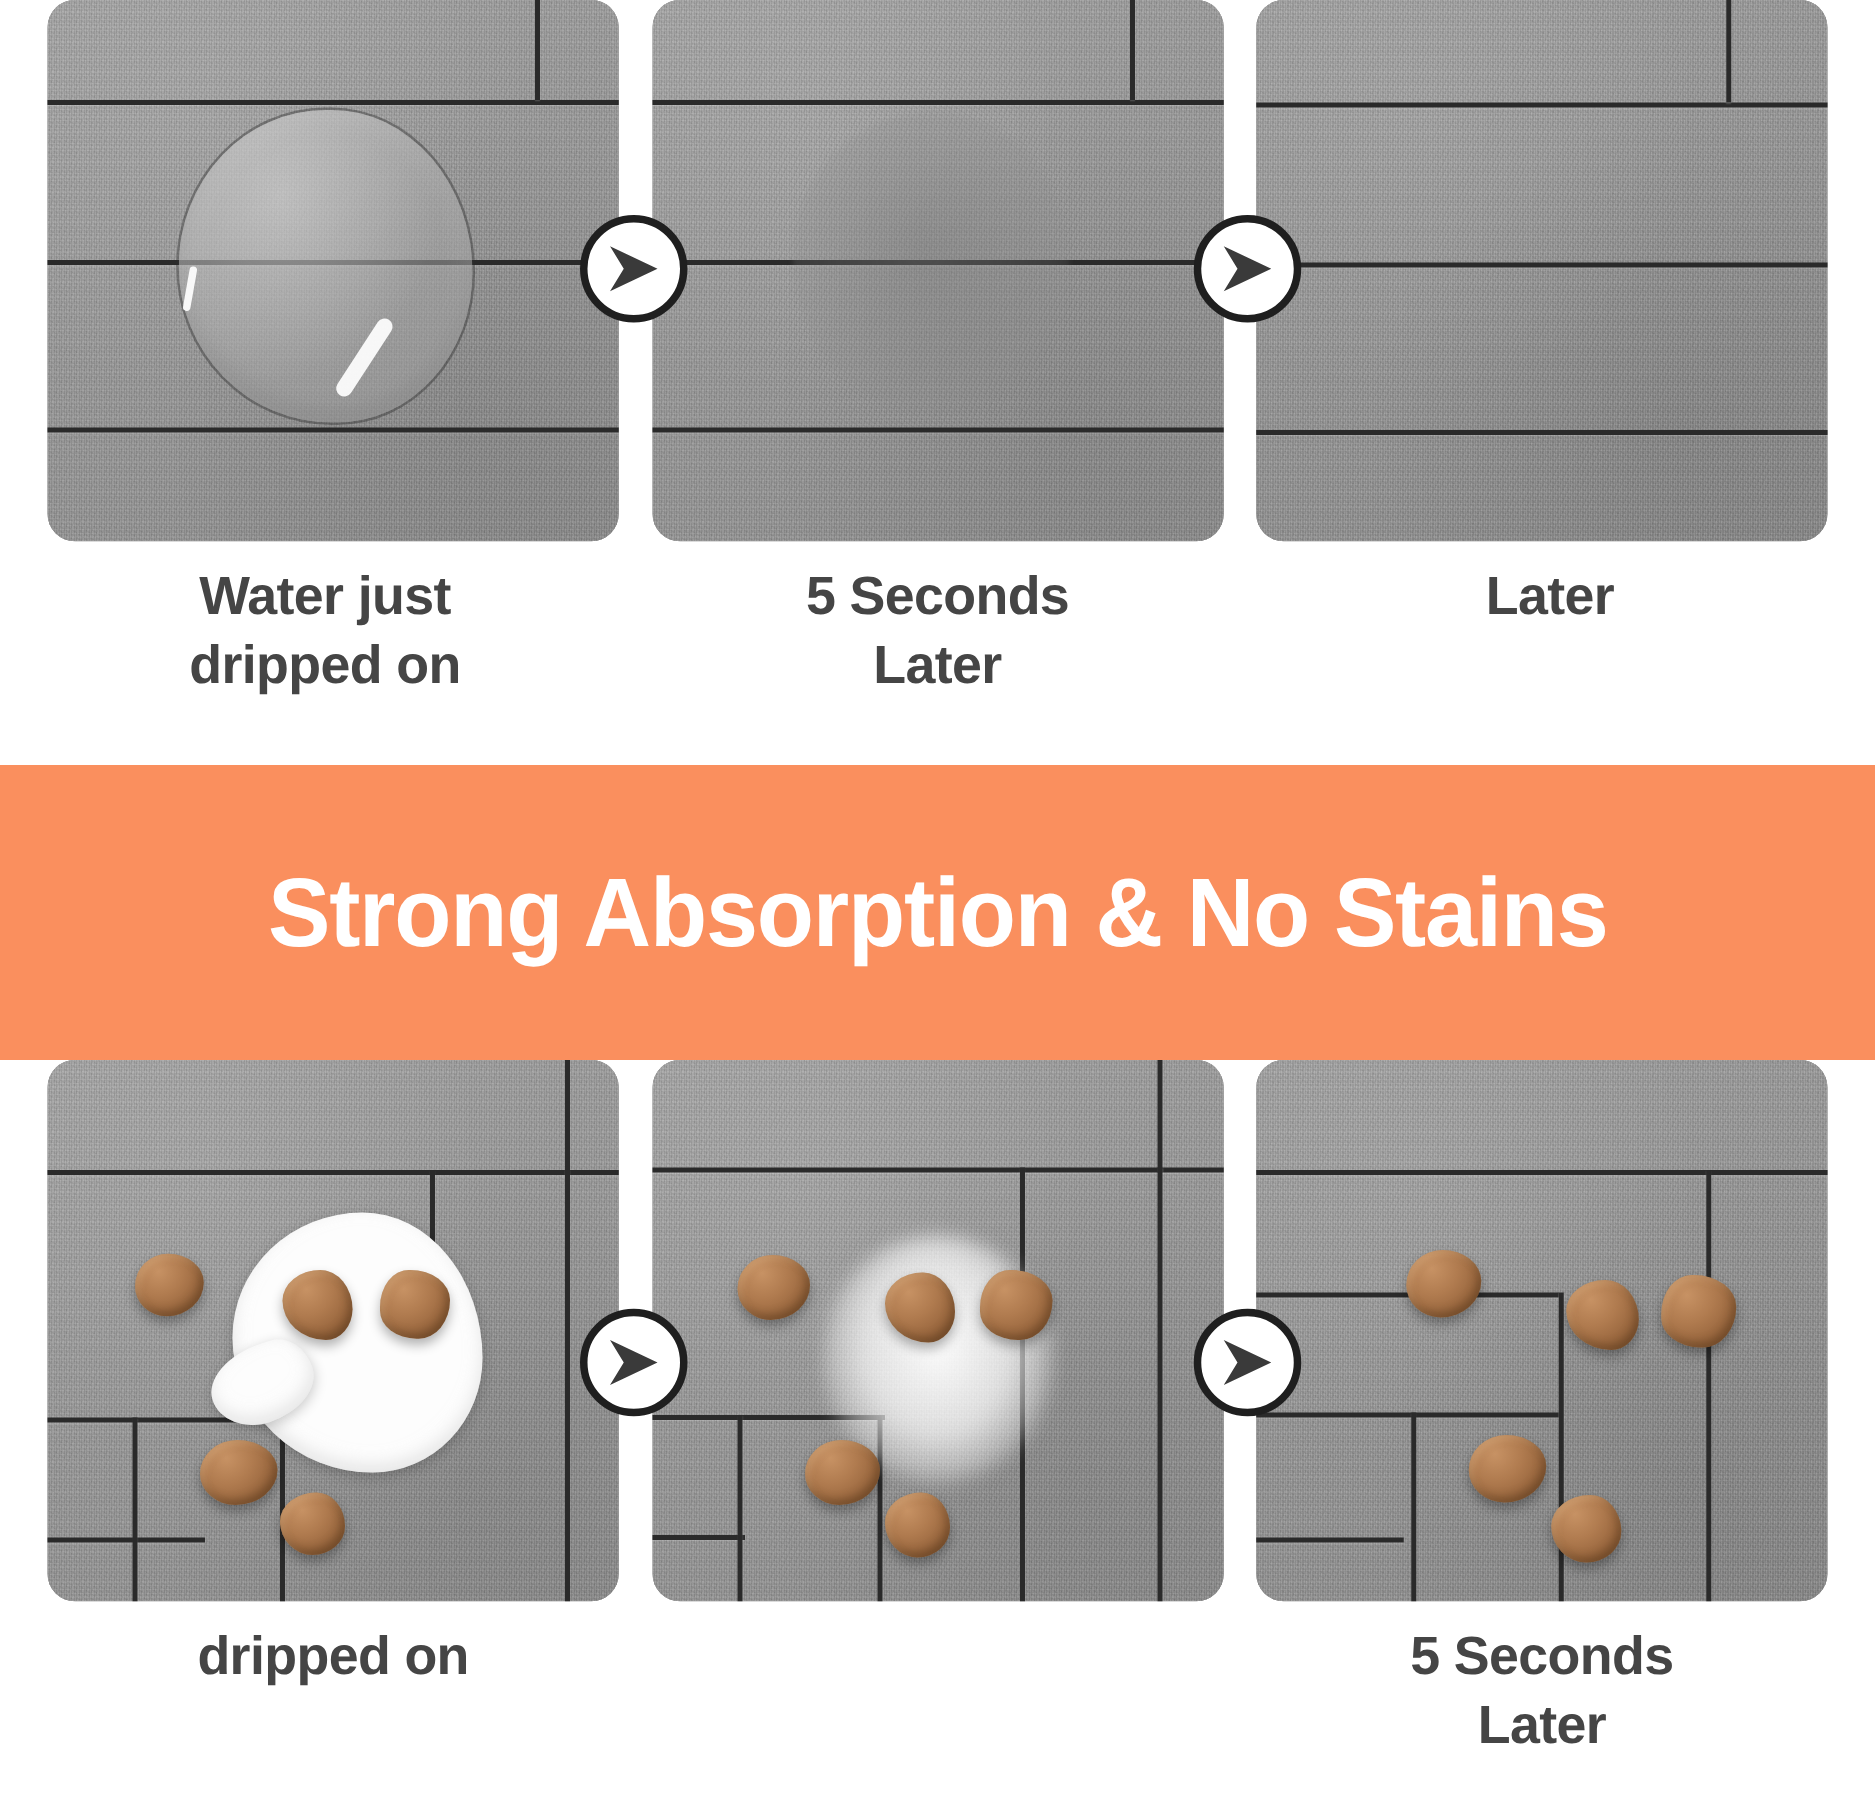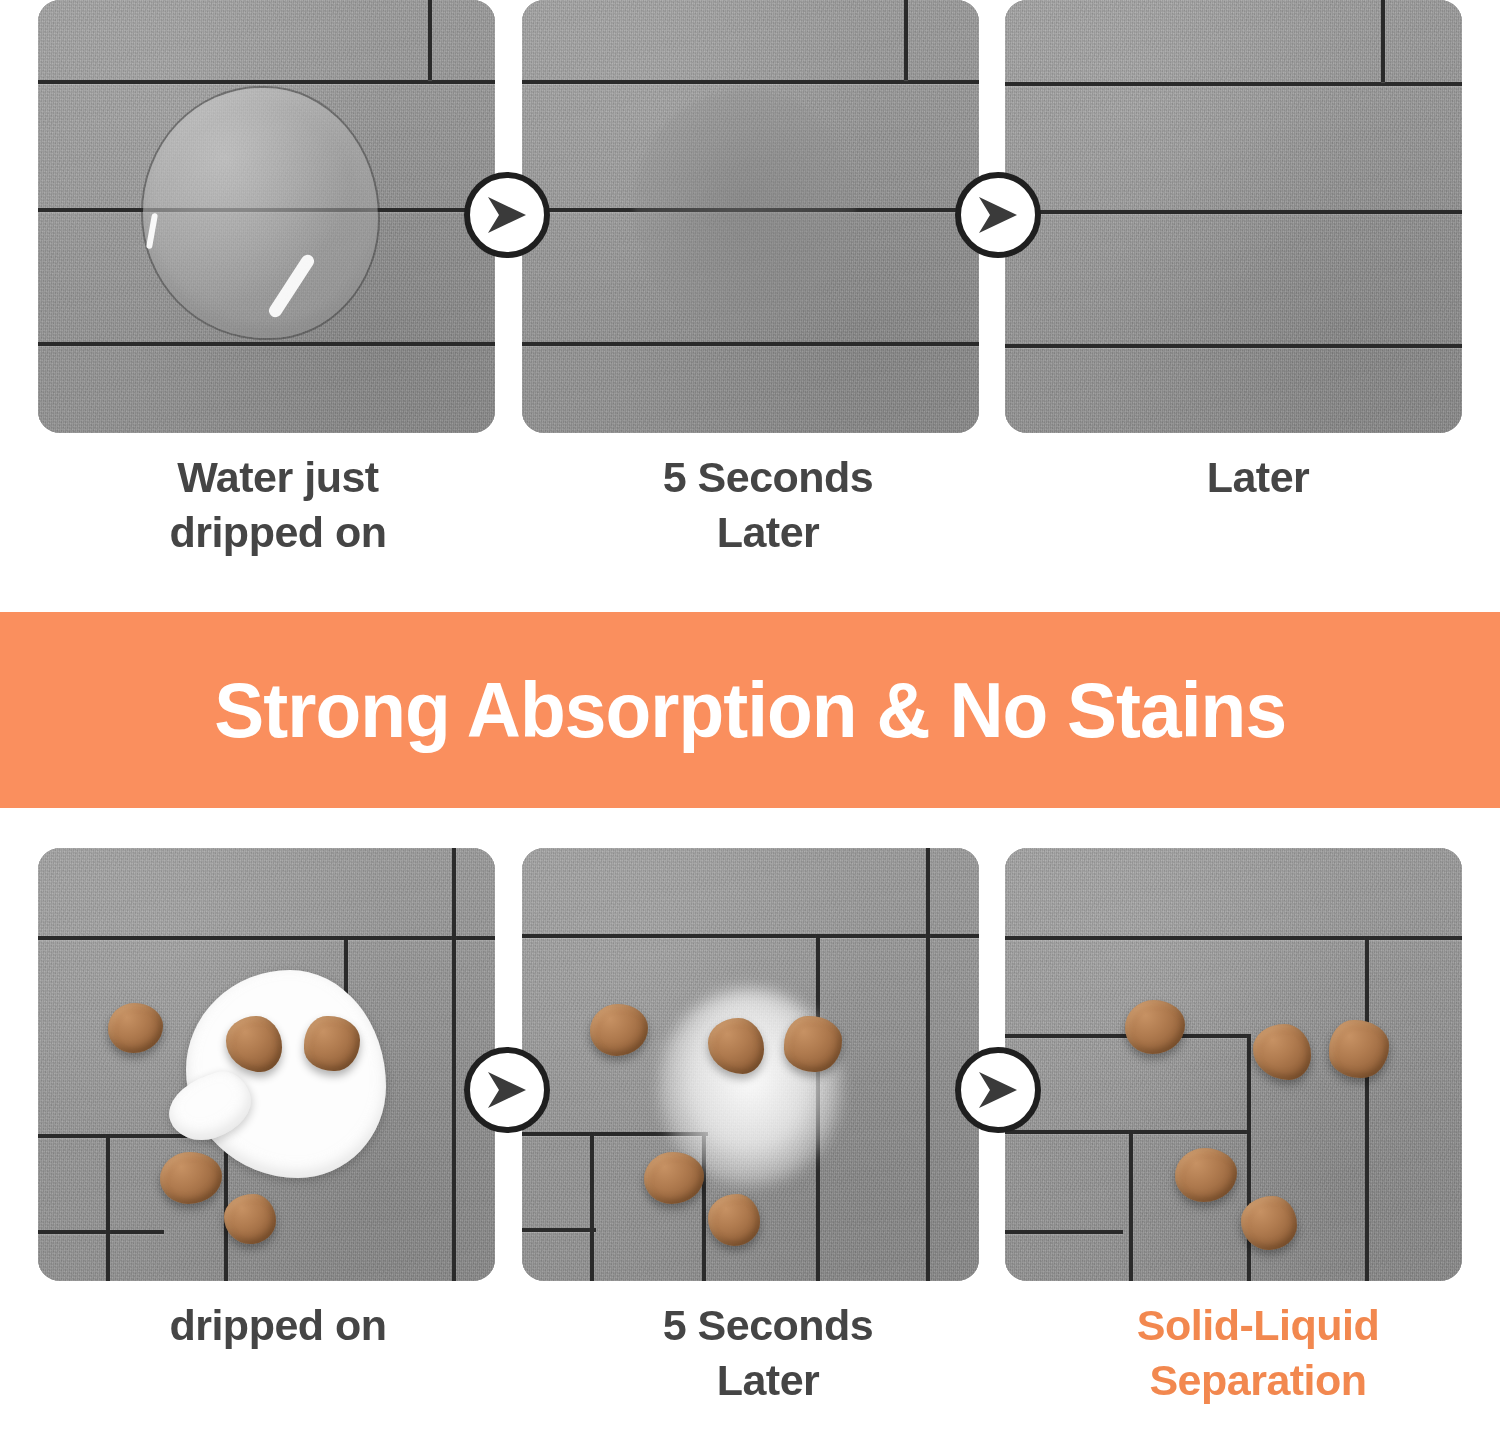--- a/index.html
+++ b/index.html
@@ -151,21 +151,21 @@
     z-index: 5;
     display: flex;
     align-items: center;
     justify-content: center;
   }
   .arrow-badge svg { display: block; }
 
   
   .captions {
     position: absolute;
-    left: 56px;
+    left: 38px;
     top: 450px;
     width: 1424px;
     display: flex;
     justify-content: space-between;
     gap: 46px;
   }
   .caption {
     width: 457px;
     text-align: center;
     font-weight: 700;
@@ -177,21 +177,21 @@
   }
   .caption.accent { color: #f2884f; }
   .caption .ln { display: block; }
 
   
   .banner {
     position: absolute;
     left: 0;
     top: 612px;
     width: 1500px;
-    height: 196px;
+    height: 236px;
     background: #fa8f5e;
     display: flex;
     align-items: center;
     justify-content: center;
   }
   .banner-text {
     color: #ffffff;
     font-weight: 700;
     font-size: 78px;
     letter-spacing: -1px;
@@ -349,21 +349,17 @@
     </div>
 
     <div class="captions">
       <div class="caption">
         <span class="ln">dripped on</span>
       </div>
       <div class="caption">
         <span class="ln">5 Seconds</span>
         <span class="ln">Later</span>
       </div>
-      <div class="caption accent">
-        <span class="ln">Solid-Liquid</span>
-        <span class="ln">Separation</span>
-      </div>
     </div>
 
   </div>
 
 </div>
 
 </body></html>

